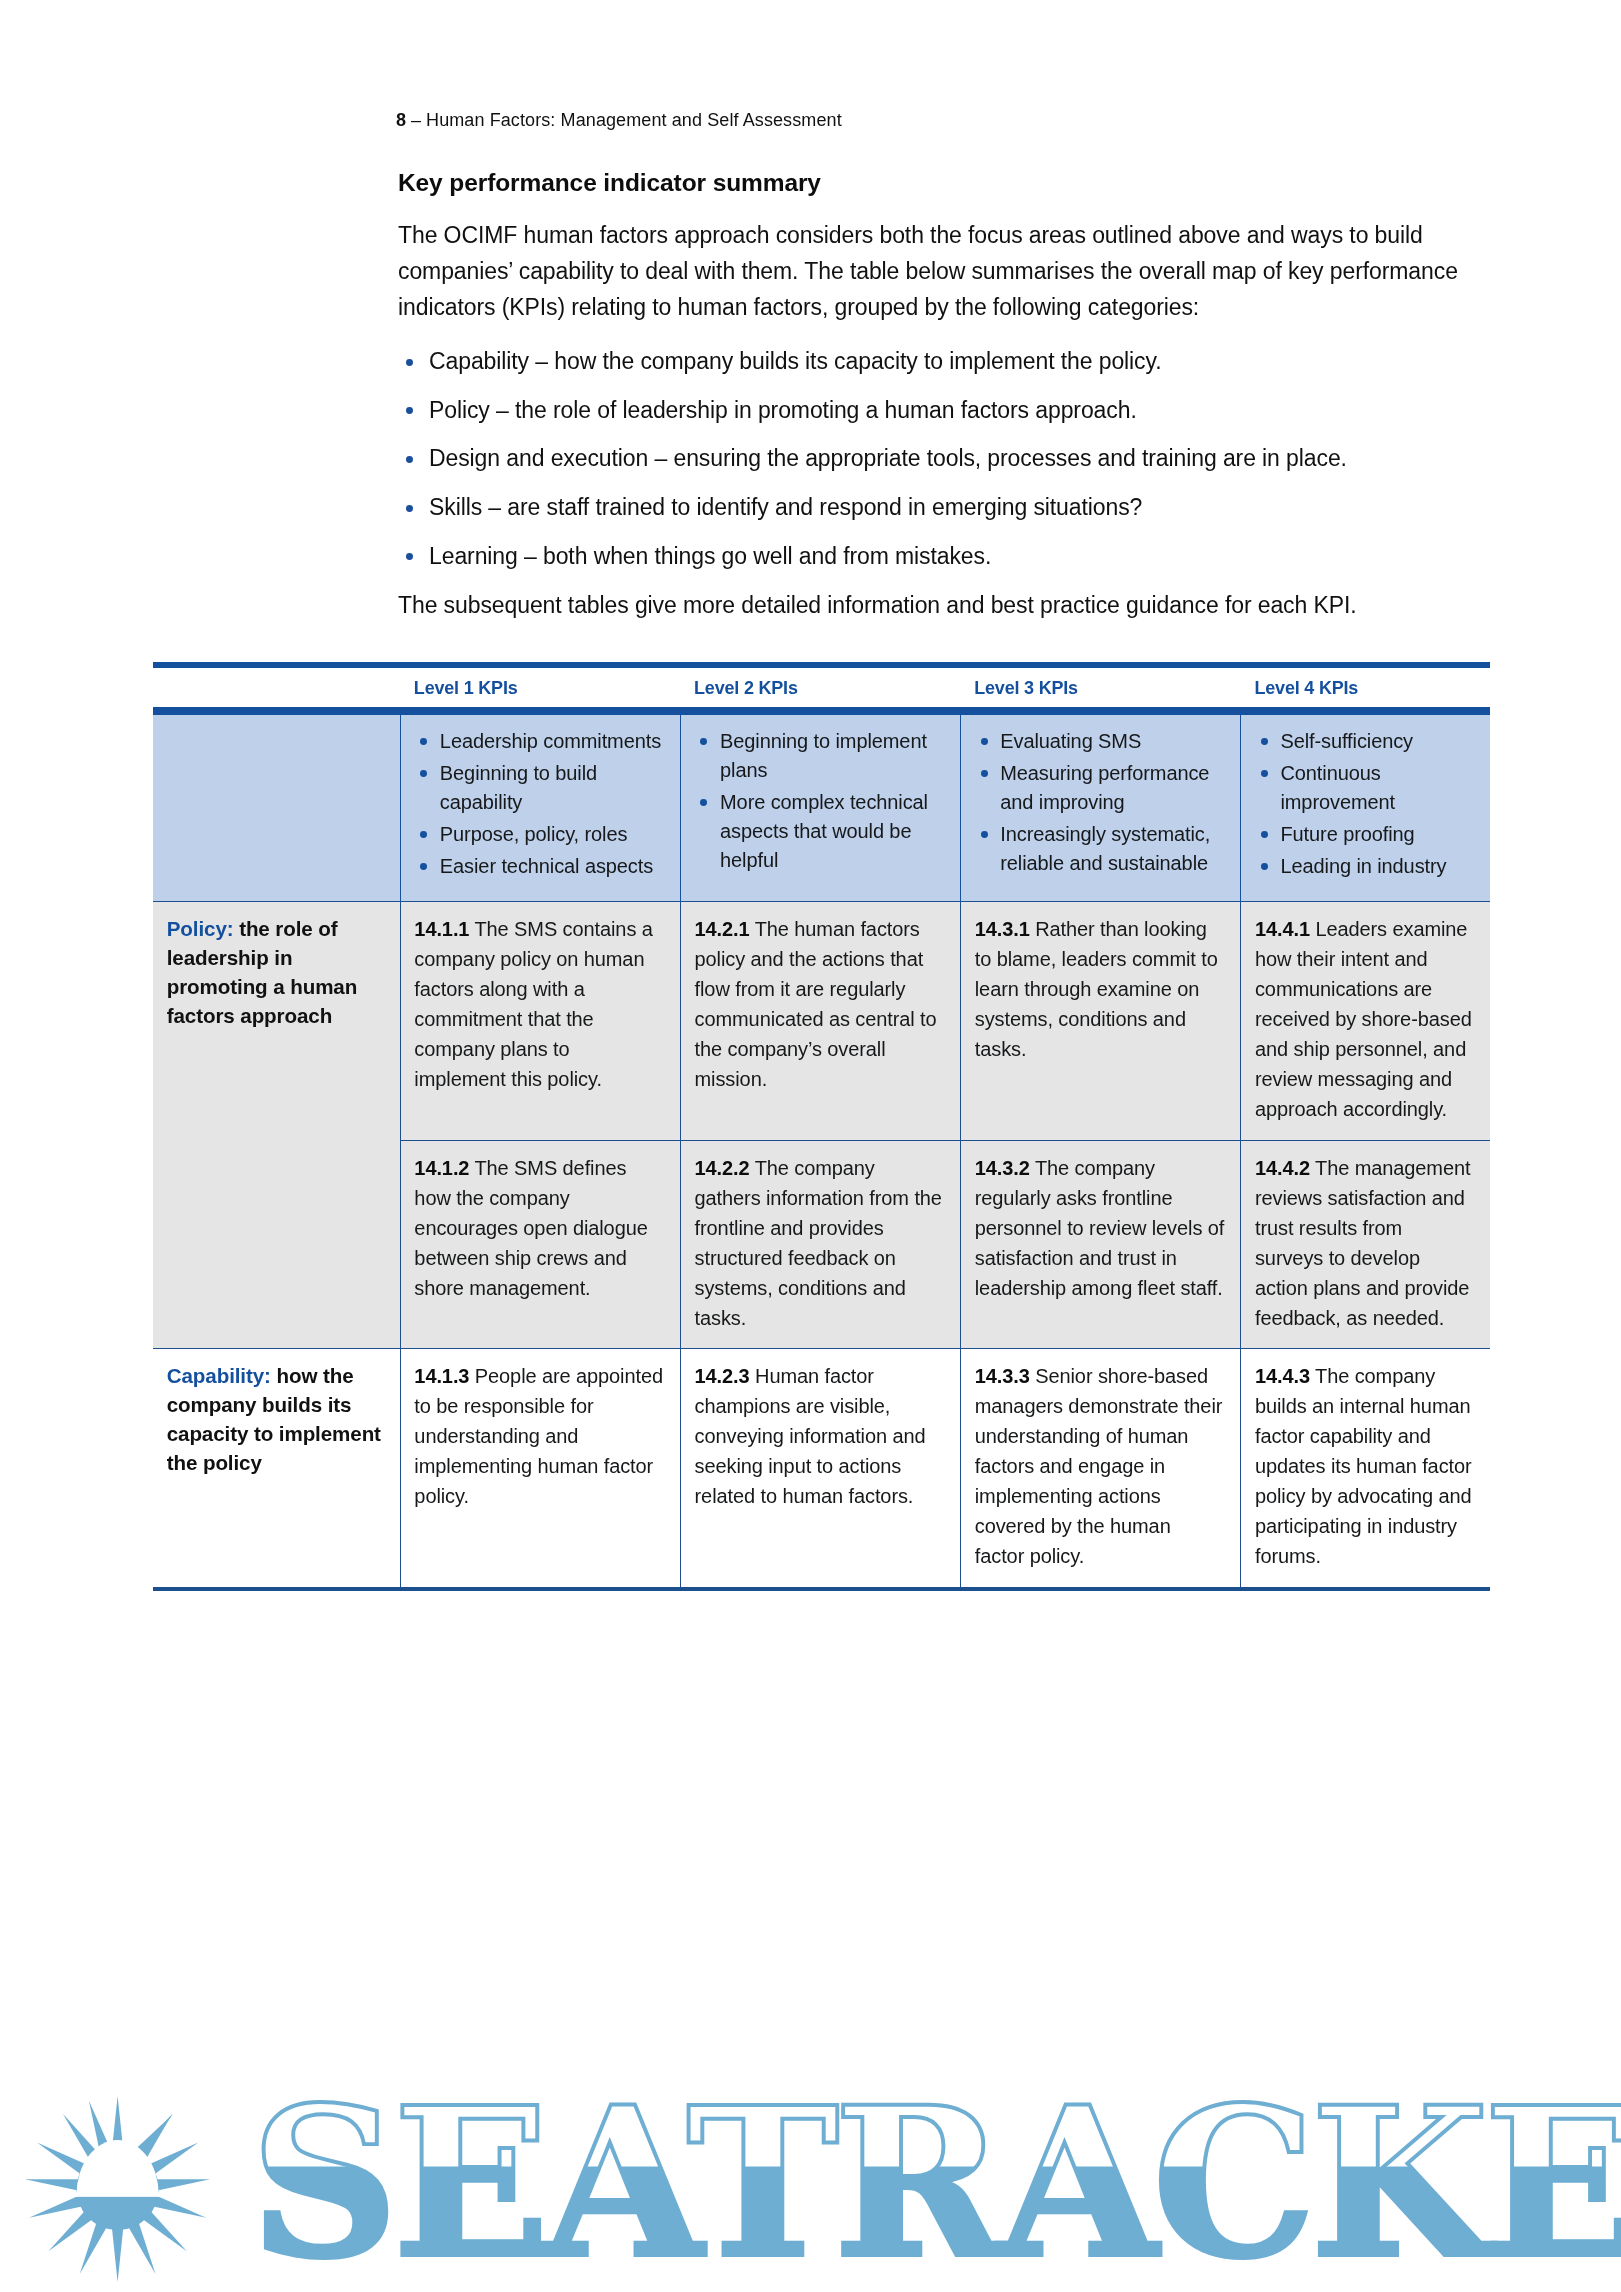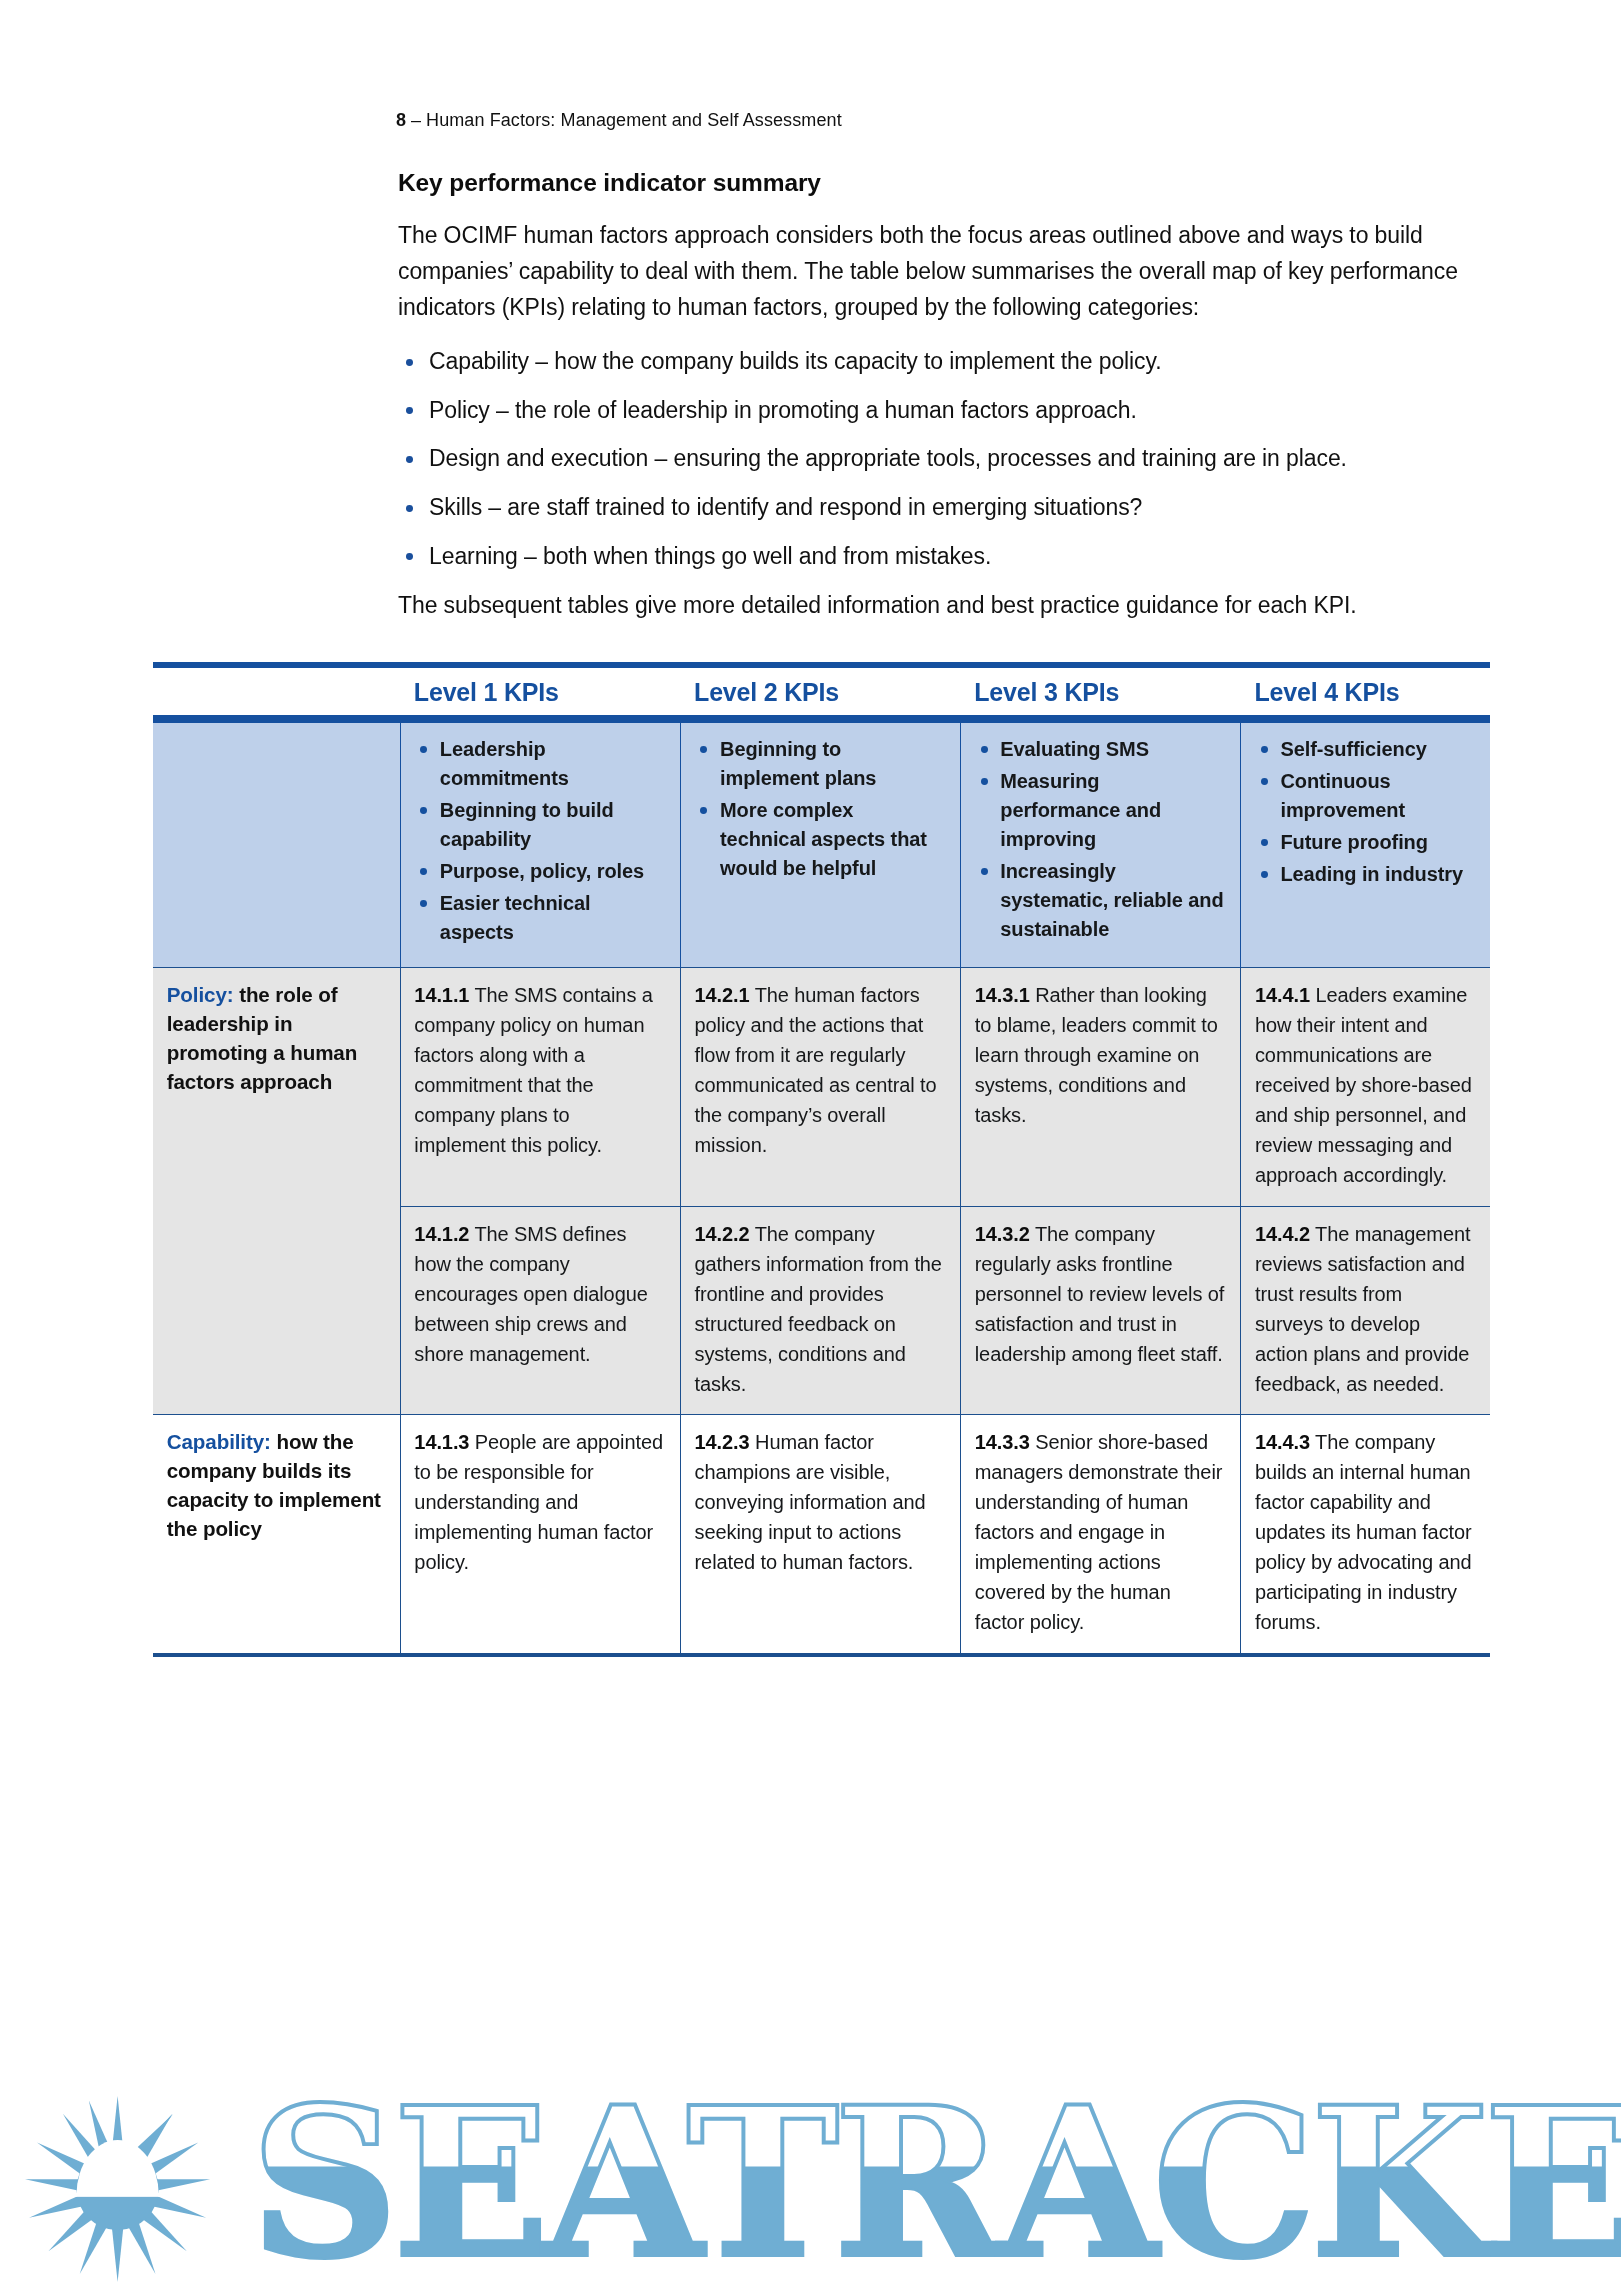--- a/index.html
+++ b/index.html
@@ -113,21 +113,21 @@
 
   .rule-top {
     height: 5.9px;
     background: #15509f;
     width: 100%;
   }
 
   .head-row th {
     padding: 9.8px 0 8.8px 13.7px;
     text-align: left;
-    font-size: 25px;
+    font-size: 18px;
     font-weight: bold;
     color: #15509f;
     border: none;
     letter-spacing: -0.2px;
     vertical-align: bottom;
   }
   .head-row th.blank { padding: 0; }
 
   .rule-under-head {
     height: 5.9px;
@@ -155,21 +155,20 @@
     list-style: none;
   }
   ul.cell-bullets li {
     position: relative;
     padding-left: 25.5px;
     font-size: 20px;
     line-height: 29px;
     color: #16181a;
     margin-bottom: 2.9px;
     letter-spacing: -0.1px;
-    font-weight: bold;
   }
   ul.cell-bullets li .dot {
     position: absolute;
     left: 5.9px;
     top: 10.8px;
     width: 6.9px;
     height: 6.9px;
     border-radius: 50%;
     background: #15509f;
   }

